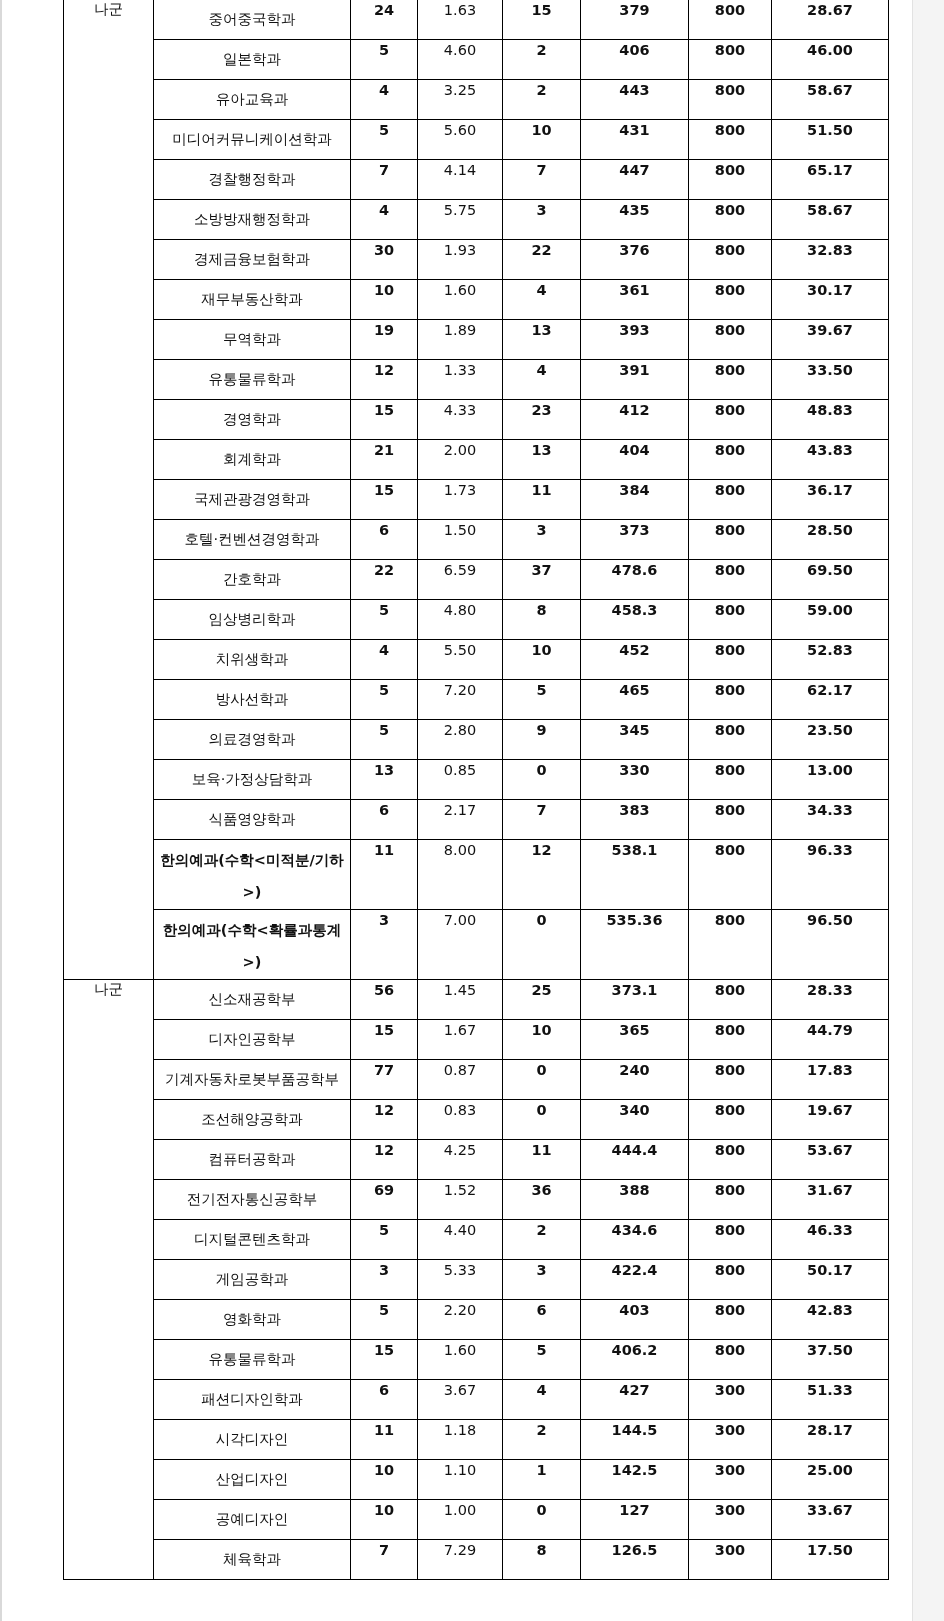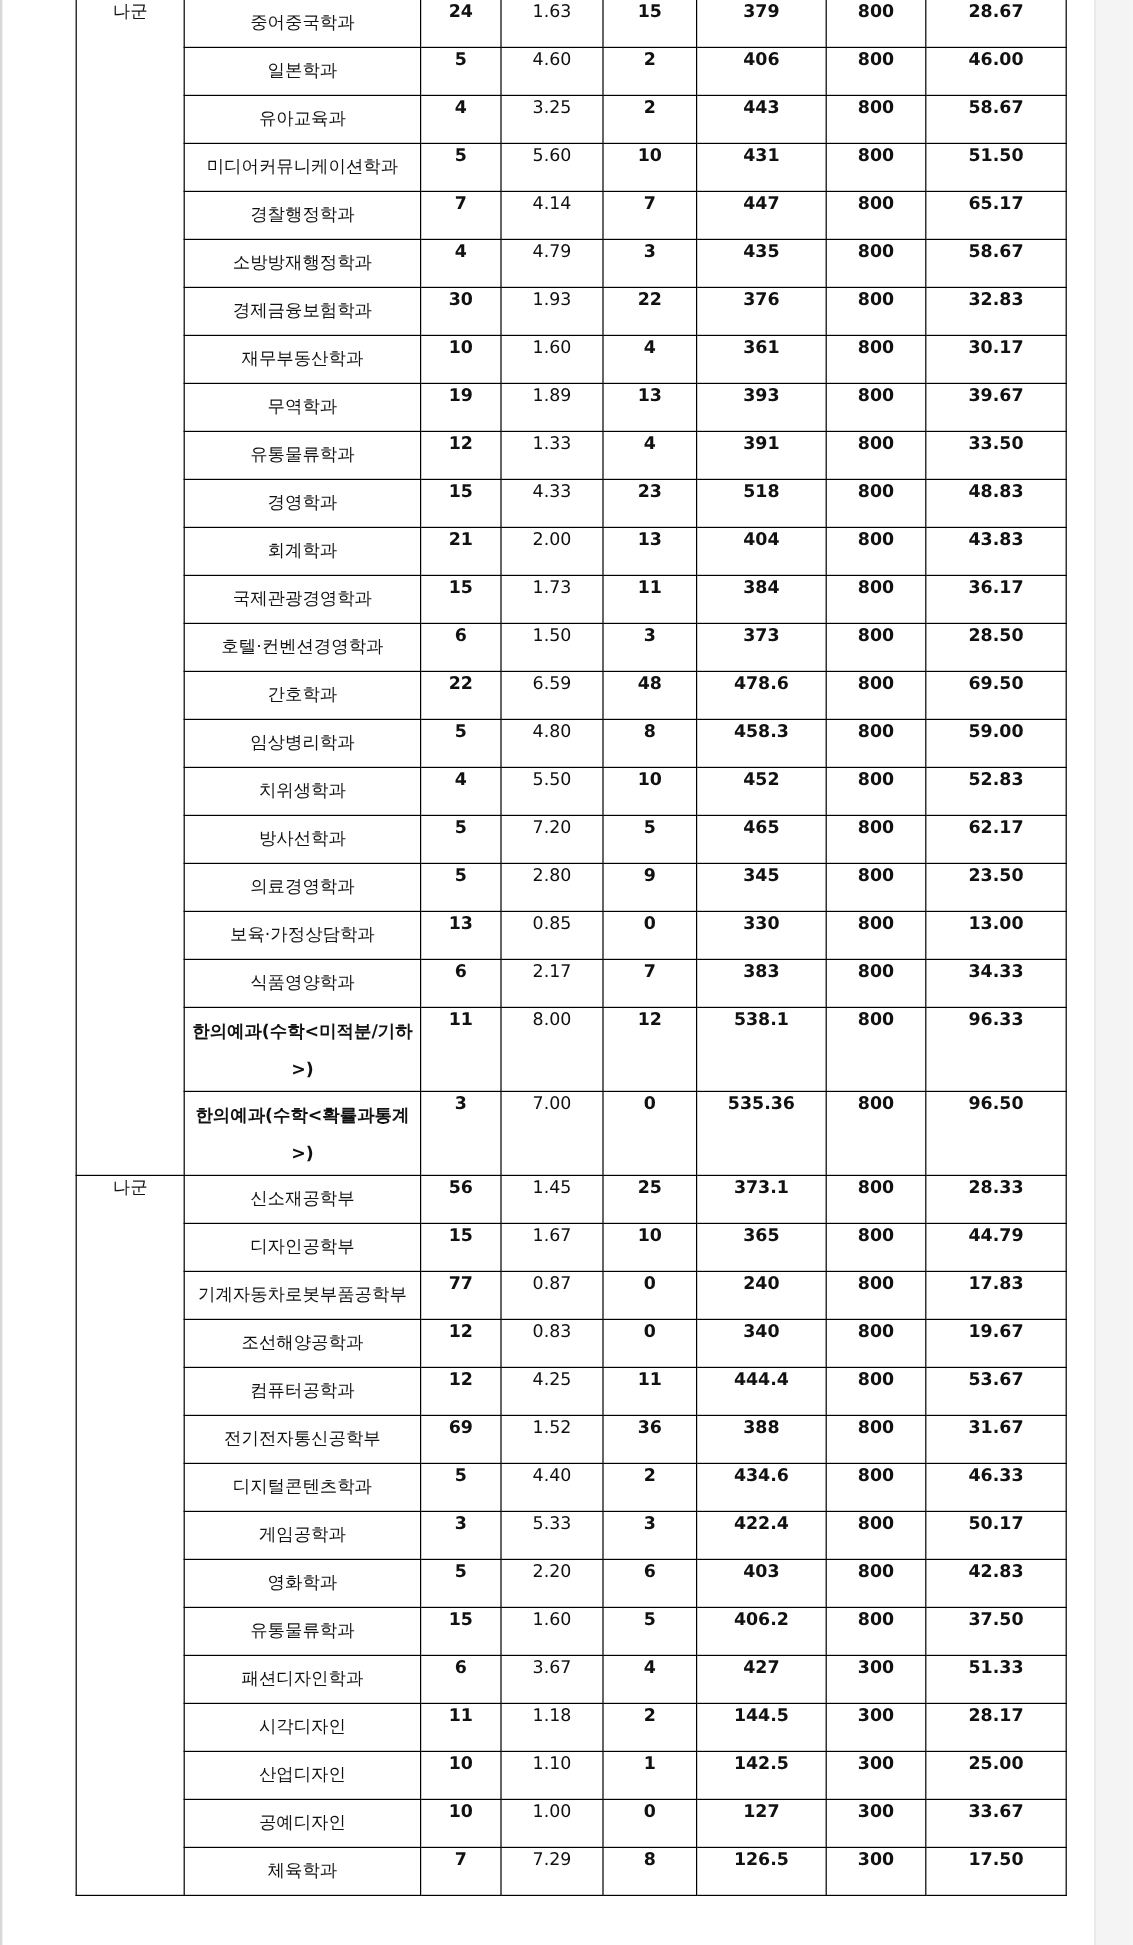--- a/index.html
+++ b/index.html
@@ -142,21 +142,21 @@
         <td class="num bold">
           <span class="v">65.17</span>
         </td>
       </tr>
       <tr class="std">
         <td class="dept">소방방재행정학과</td>
         <td class="num bold">
           <span class="v">4</span>
         </td>
         <td class="num">
-          <span class="v">4.79</span>
+          <span class="v">5.75</span>
         </td>
         <td class="num bold">
           <span class="v">3</span>
         </td>
         <td class="num bold">
           <span class="v">435</span>
         </td>
         <td class="num bold">
           <span class="v">800</span>
         </td>
@@ -253,21 +253,21 @@
         <td class="num bold">
           <span class="v">15</span>
         </td>
         <td class="num">
           <span class="v">4.33</span>
         </td>
         <td class="num bold">
           <span class="v">23</span>
         </td>
         <td class="num bold">
-          <span class="v">518</span>
+          <span class="v">412</span>
         </td>
         <td class="num bold">
           <span class="v">800</span>
         </td>
         <td class="num bold">
           <span class="v">48.83</span>
         </td>
       </tr>
       <tr class="std">
         <td class="dept">회계학과</td>
@@ -334,21 +334,21 @@
       </tr>
       <tr class="std">
         <td class="dept">간호학과</td>
         <td class="num bold">
           <span class="v">22</span>
         </td>
         <td class="num">
           <span class="v">6.59</span>
         </td>
         <td class="num bold">
-          <span class="v">48</span>
+          <span class="v">37</span>
         </td>
         <td class="num bold">
           <span class="v">478.6</span>
         </td>
         <td class="num bold">
           <span class="v">800</span>
         </td>
         <td class="num bold">
           <span class="v">69.50</span>
         </td>

